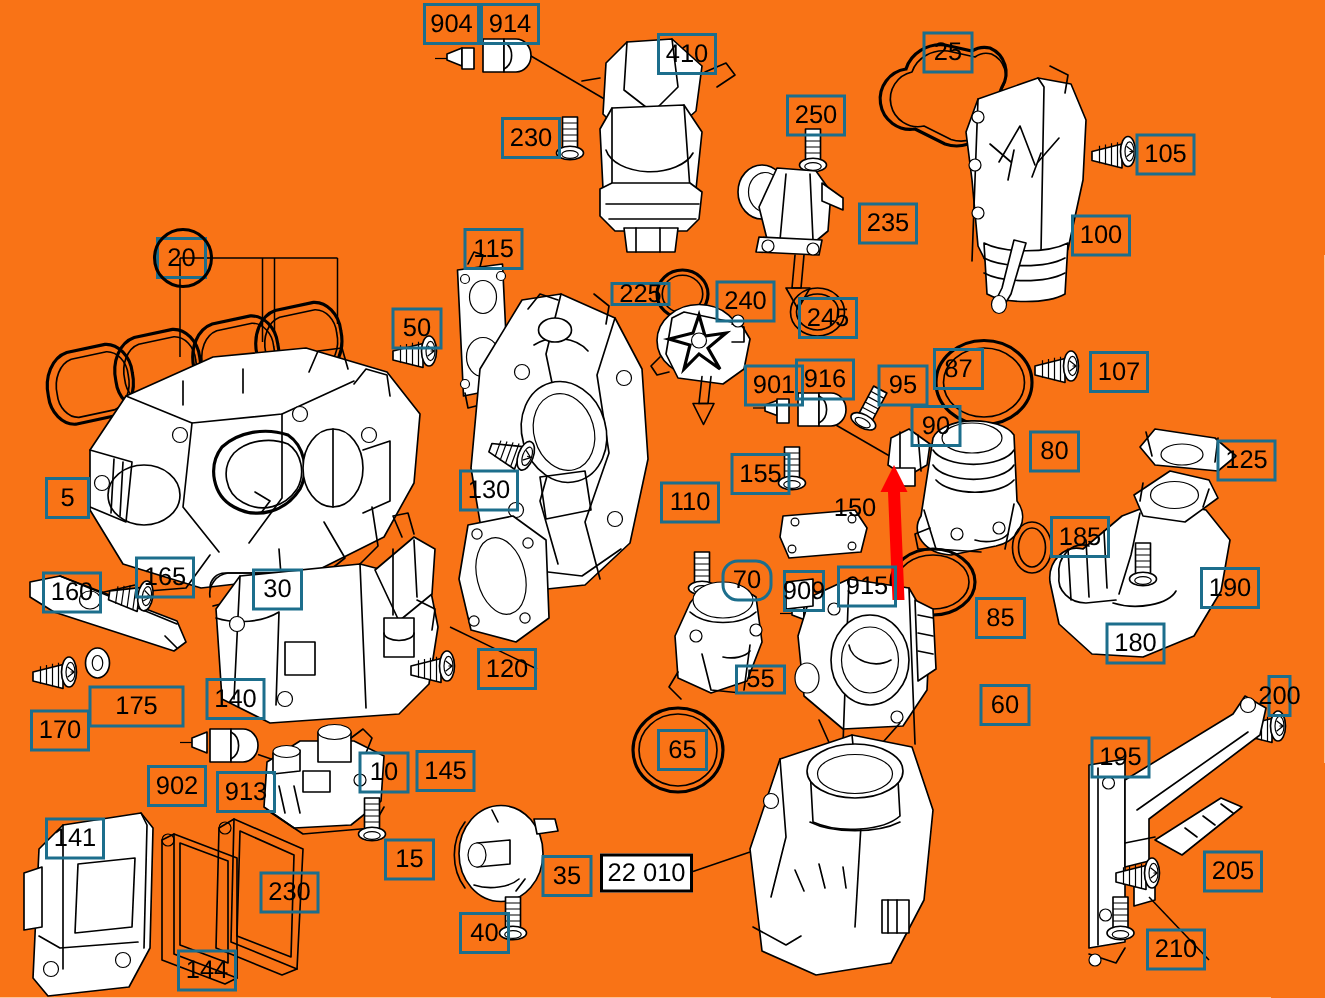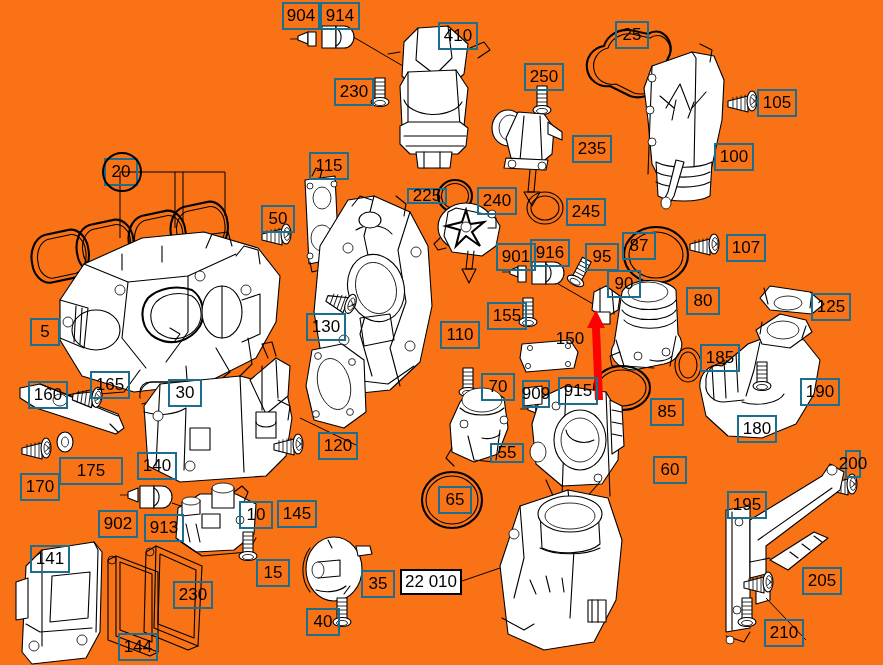--- a/index.html
+++ b/index.html
@@ -539,40 +539,40 @@
       <div class="lbl" style="left: 334px; top: 78px; width: 40px; height: 28px;">230</div>
       <div class="lbl" style="left: 524px; top: 63px; width: 40px; height: 28px;">250</div>
       <div class="lbl" style="left: 757px; top: 89px; width: 40px; height: 28px;">105</div>
       <div class="lbl" style="left: 572px; top: 135px; width: 40px; height: 28px;">235</div>
       <div class="lbl" style="left: 714px; top: 143px; width: 40px; height: 28px;">100</div>
       <div class="lbl" style="left: 104px; top: 158px; width: 34px; height: 28px;">20</div>
       <div class="circle-mark" style="left: 102px; top: 152px; width: 40px; height: 40px;"></div>
       <div class="lbl" style="left: 309px; top: 152px; width: 40px; height: 28px;">115</div>
       <div class="lbl" style="left: 407px; top: 188px; width: 40px; height: 16px;">225</div>
       <div class="lbl" style="left: 477px; top: 187px; width: 40px; height: 28px;">240</div>
-      <div class="lbl" style="left: 566px; top: 198px; width: 40px; height: 28px;">245</div>
+      <div class="lbl" style="left: 532px; top: 198px; width: 40px; height: 28px;">245</div>
       <div class="lbl" style="left: 261px; top: 205px; width: 34px; height: 28px;">50</div>
       <div class="lbl" style="left: 622px; top: 232px; width: 34px; height: 28px;">87</div>
       <div class="lbl" style="left: 726px; top: 234px; width: 40px; height: 28px;">107</div>
       <div class="lbl" style="left: 496px; top: 243px; width: 40px; height: 28px;">901</div>
       <div class="lbl" style="left: 530px; top: 239px; width: 40px; height: 28px;">916</div>
       <div class="lbl" style="left: 585px; top: 243px; width: 34px; height: 28px;">95</div>
       <div class="lbl" style="left: 607px; top: 270px; width: 34px; height: 28px;">90</div>
       <div class="lbl" style="left: 686px; top: 287px; width: 34px; height: 28px;">80</div>
       <div class="lbl" style="left: 811px; top: 293px; width: 40px; height: 28px;">125</div>
       <div class="lbl" style="left: 30px; top: 318px; width: 30px; height: 28px;">5</div>
       <div class="lbl" style="left: 306px; top: 313px; width: 40px; height: 28px;">130</div>
       <div class="lbl" style="left: 440px; top: 321px; width: 40px; height: 28px;">110</div>
       <div class="lbl" style="left: 487px; top: 302px; width: 40px; height: 28px;">155</div>
       <div class="lbl plain" style="left: 552px; top: 327px; width: 36px; height: 24px;">150</div>
       <div class="lbl" style="left: 700px; top: 344px; width: 40px; height: 28px;">185</div>
       <div class="lbl" style="left: 28px; top: 381px; width: 40px; height: 28px;">160</div>
       <div class="lbl" style="left: 90px; top: 371px; width: 40px; height: 28px;">165</div>
       <div class="lbl" style="left: 168px; top: 379px; width: 34px; height: 28px;">30</div>
-      <div class="lbl" style="left: 481px; top: 373px; width: 34px; height: 28px;">70</div>
+      <div class="lbl" style="left: 481px; top: 373px; width: 34px; height: 28px; border-radius: 11px;">70</div>
       <div class="lbl" style="left: 522px; top: 380px; width: 28px; height: 28px;">909</div>
       <div class="lbl" style="left: 558px; top: 377px; width: 40px; height: 28px;">915</div>
       <div class="lbl" style="left: 800px; top: 378px; width: 40px; height: 28px;">190</div>
       <div class="lbl" style="left: 650px; top: 398px; width: 34px; height: 28px;">85</div>
       <div class="lbl" style="left: 737px; top: 415px; width: 40px; height: 28px;">180</div>
       <div class="lbl" style="left: 318px; top: 432px; width: 40px; height: 28px;">120</div>
       <div class="lbl" style="left: 137px; top: 452px; width: 40px; height: 28px;">140</div>
       <div class="lbl" style="left: 59px; top: 457px; width: 64px; height: 28px;">175</div>
       <div class="lbl" style="left: 20px; top: 473px; width: 40px; height: 28px;">170</div>
       <div class="lbl" style="left: 490px; top: 443px; width: 34px; height: 20px; text-align: center;">55</div>

